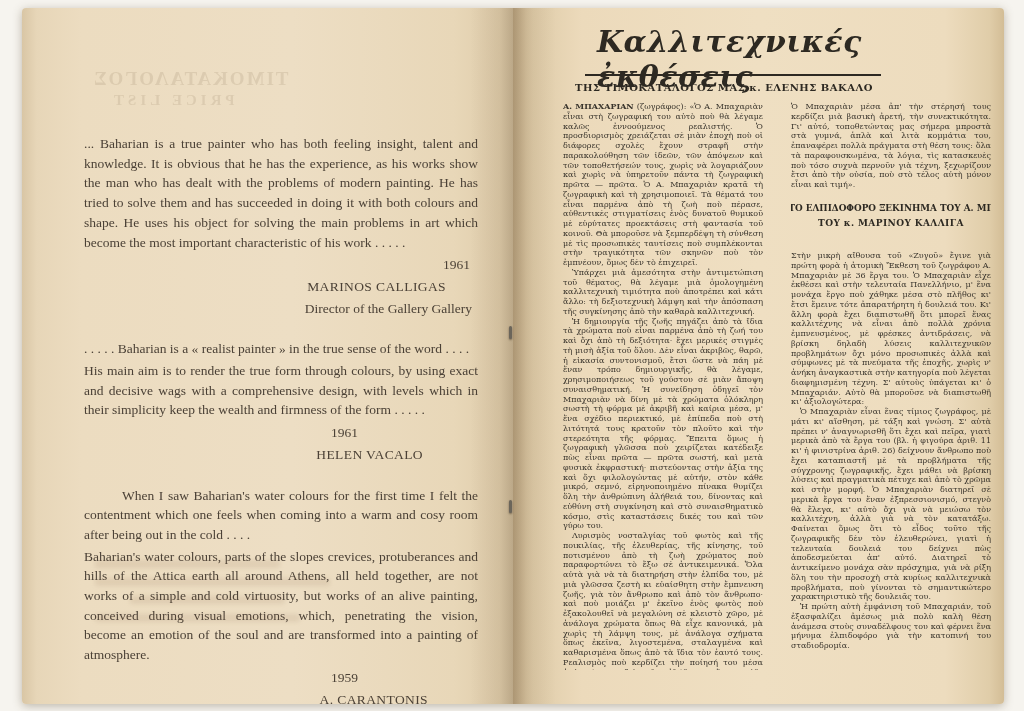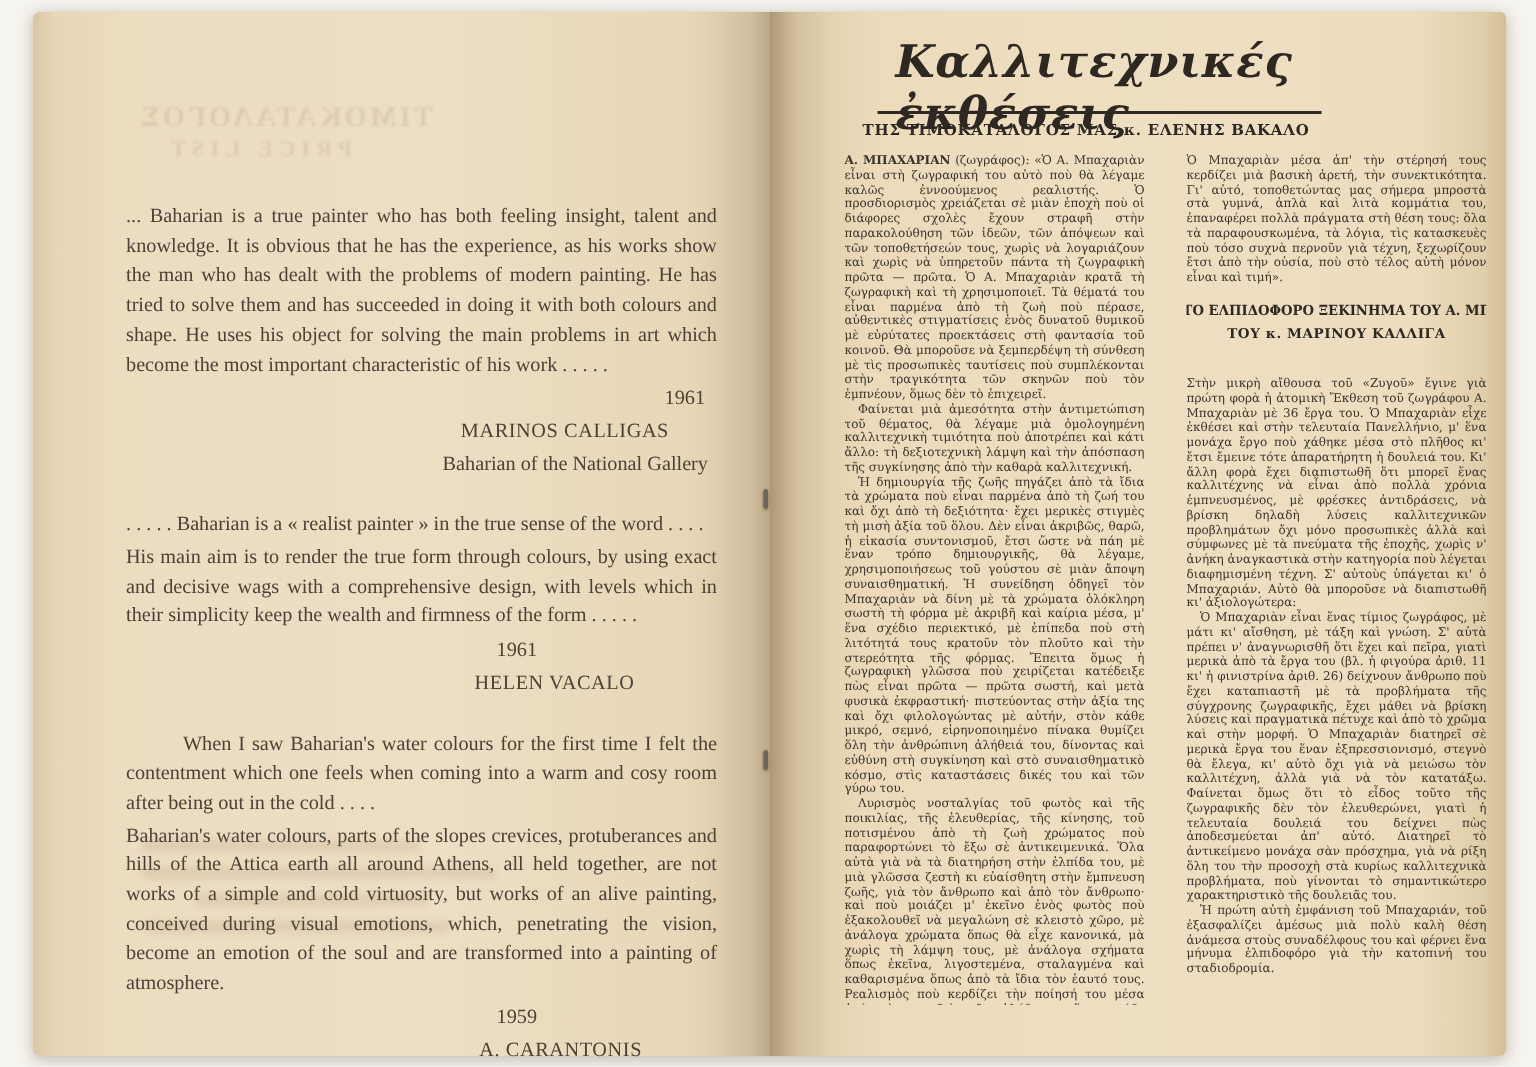--- a/index.html
+++ b/index.html
@@ -87,21 +87,21 @@
     <div class="page left-page">
       <div class="ghost g1">ΤΙΜΟΚΑΤΑΛΟΓΟΣ</div>
       <div class="ghost g2">PRICE LIST</div>
 
       <div class="english">
 
         <div class="sec">
           <p>... Baharian is a true painter who has both feeling insight, talent and knowledge. It is obvious that he has the experience, as his works show the man who has dealt with the problems of modern painting. He has tried to solve them and has succeeded in doing it with both colours and shape. He uses his object for solving the main problems in art which become the most important characteristic of his work . . . . .</p>
           <div class="year" style="padding-right:8px">1961</div>
           <div class="credit" style="padding-right:32px">MARINOS CALLIGAS</div>
-          <div class="role" style="padding-right:6px">Baharian of the National Gallery</div>
+          <div class="role" style="padding-right:6px">Director of the Gallery Gallery</div>
         </div>
 
         <div class="sec">
           <p>. . . . . Baharian is a « realist painter » in the true sense of the word . . . .</p>
           <p>His main aim is to render the true form through colours, by using exact and decisive wags with a comprehensive design, with levels which in their simplicity keep the wealth and firmness of the form . . . . .</p>
           <div class="year" style="padding-right:120px">1961</div>
           <div class="credit" style="padding-right:55px">HELEN VACALO</div>
         </div>
 
         <div class="sec">
@@ -123,21 +123,21 @@
       <div class="rp-title">Καλλιτεχνικές ἐκθέσεις</div>
       <div class="rp-rule"></div>
       <div class="rp-sub">ΤΗΣ ΤΙΜΟΚΑΤΑΛΟΓΟΣ ΜΑΣ κ. ΕΛΕΝΗΣ ΒΑΚΑΛΟ</div>
 
       <div class="cols">
 
         <div class="col">
           <p class="first">
             <span class="lead-bold">Α. ΜΠΑΧΑΡΙΑΝ</span><span> (ζωγράφος): «Ὁ Α. Μπαχαριὰν εἶναι στὴ ζωγραφική του αὐτὸ ποὺ θὰ λέγαμε καλῶς ἐννοούμενος ρεαλιστής. Ὁ προσδιορισμὸς χρειάζεται σὲ μιὰν ἐποχὴ ποὺ οἱ διάφορες σχολὲς ἔχουν στραφῆ στὴν παρακολούθηση τῶν ἰδεῶν, τῶν ἀπόψεων καὶ τῶν τοποθετήσεών τους, χωρὶς νὰ λογαριάζουν καὶ χωρὶς νὰ ὑπηρετοῦν πάντα τὴ ζωγραφικὴ πρῶτα — πρῶτα. Ὁ Α. Μπαχαριὰν κρατᾶ τὴ ζωγραφικὴ καὶ τὴ χρησιμοποιεῖ. Τὰ θέματά του εἶναι παρμένα ἀπὸ τὴ ζωὴ ποὺ πέρασε, αὐθεντικὲς στιγματίσεις ἑνὸς δυνατοῦ θυμικοῦ μὲ εὐρύτατες προεκτάσεις στὴ φαντασία τοῦ κοινοῦ. Θὰ μποροῦσε νὰ ξεμπερδέψη τὴ σύνθεση μὲ τὶς προσωπικὲς ταυτίσεις ποὺ συμπλέκονται στὴν τραγικότητα τῶν σκηνῶν ποὺ τὸν ἐμπνέουν, ὅμως δὲν τὸ ἐπιχειρεῖ.</span>
           </p>
-          <p>Φαίνεται μιὰ ἀμεσότητα στὴν ἀντιμετώπιση τοῦ θέματος, θὰ λέγαμε μιὰ ὁμολογημένη καλλιτεχνικὴ τιμιότητα ποὺ ἀποτρέπει καὶ κάτι ἄλλο: τὴ δεξιοτεχνικὴ λάμψη καὶ τὴν ἀπόσπαση τῆς συγκίνησης ἀπὸ τὴν καθαρὰ καλλιτεχνική.</p>
+          <p>Ὑπάρχει μιὰ ἀμεσότητα στὴν ἀντιμετώπιση τοῦ θέματος, θὰ λέγαμε μιὰ ὁμολογημένη καλλιτεχνικὴ τιμιότητα ποὺ ἀποτρέπει καὶ κάτι ἄλλο: τὴ δεξιοτεχνικὴ λάμψη καὶ τὴν ἀπόσπαση τῆς συγκίνησης ἀπὸ τὴν καθαρὰ καλλιτεχνική.</p>
           <p>Ἡ δημιουργία τῆς ζωῆς πηγάζει ἀπὸ τὰ ἴδια τὰ χρώματα ποὺ εἶναι παρμένα ἀπὸ τὴ ζωή του καὶ ὄχι ἀπὸ τὴ δεξιότητα· ἔχει μερικὲς στιγμὲς τὴ μισὴ ἀξία τοῦ ὅλου. Δὲν εἶναι ἀκριβῶς, θαρῶ, ἡ εἰκασία συντονισμοῦ, ἔτσι ὥστε νὰ πάη μὲ ἕναν τρόπο δημιουργικῆς, θὰ λέγαμε, χρησιμοποιήσεως τοῦ γούστου σὲ μιὰν ἄποψη συναισθηματική. Ἡ συνείδηση ὁδηγεῖ τὸν Μπαχαριὰν νὰ δίνη μὲ τὰ χρώματα ὁλόκληρη σωστὴ τὴ φόρμα μὲ ἀκριβῆ καὶ καίρια μέσα, μ' ἕνα σχέδιο περιεκτικό, μὲ ἐπίπεδα ποὺ στὴ λιτότητά τους κρατοῦν τὸν πλοῦτο καὶ τὴν στερεότητα τῆς φόρμας. Ἔπειτα ὅμως ἡ ζωγραφικὴ γλῶσσα ποὺ χειρίζεται κατέδειξε πὼς εἶναι πρῶτα — πρῶτα σωστή, καὶ μετὰ φυσικὰ ἐκφραστική· πιστεύοντας στὴν ἀξία της καὶ ὄχι φιλολογώντας μὲ αὐτήν, στὸν κάθε μικρό, σεμνό, εἰρηνοποιημένο πίνακα θυμίζει ὅλη τὴν ἀνθρώπινη ἀλήθειά του, δίνοντας καὶ εὐθύνη στὴ συγκίνηση καὶ στὸ συναισθηματικὸ κόσμο, στὶς καταστάσεις δικές του καὶ τῶν γύρω του.</p>
           <p>Λυρισμὸς νοσταλγίας τοῦ φωτὸς καὶ τῆς ποικιλίας, τῆς ἐλευθερίας, τῆς κίνησης, τοῦ ποτισμένου ἀπὸ τὴ ζωὴ χρώματος ποὺ παραφορτώνει τὸ ἔξω σὲ ἀντικειμενικά. Ὅλα αὐτὰ γιὰ νὰ τὰ διατηρήση στὴν ἐλπίδα του, μὲ μιὰ γλῶσσα ζεστὴ κι εὐαίσθητη στὴν ἔμπνευση ζωῆς, γιὰ τὸν ἄνθρωπο καὶ ἀπὸ τὸν ἄνθρωπο· καὶ ποὺ μοιάζει μ' ἐκεῖνο ἑνὸς φωτὸς ποὺ ἐξακολουθεῖ νὰ μεγαλώνη σὲ κλειστὸ χῶρο, μὲ ἀνάλογα χρώματα ὅπως θὰ εἶχε κανονικά, μὰ χωρὶς τὴ λάμψη τους, μὲ ἀνάλογα σχήματα ὅπως ἐκεῖνα, λιγοστεμένα, σταλαγμένα καὶ καθαρισμένα ὅπως ἀπὸ τὰ ἴδια τὸν ἑαυτό τους. Ρεαλισμὸς ποὺ κερδίζει τὴν ποίησή του μέσα ἀπὸ τὴν καρδιὰ τῆς ἀλήθειας, ὅπου κάθε φιλολογία καὶ κάθε κήρυγμα σὲ κάθε περίπτωση φαίνεται ἄχρηστο, καὶ ἔξω ἀπὸ τὴν ἀλήθεια ποὺ ὅλα τὰ ὑποδηλώνει.</p>
         </div>
 
         <div class="col">
           <p class="first">Ὁ Μπαχαριὰν μέσα ἀπ' τὴν στέρησή τους κερδίζει μιὰ βασικὴ ἀρετή, τὴν συνεκτικότητα. Γι' αὐτό, τοποθετώντας μας σήμερα μπροστὰ στὰ γυμνά, ἁπλὰ καὶ λιτὰ κομμάτια του, ἐπαναφέρει πολλὰ πράγματα στὴ θέση τους: ὅλα τὰ παραφουσκωμένα, τὰ λόγια, τὶς κατασκευὲς ποὺ τόσο συχνὰ περνοῦν γιὰ τέχνη, ξεχωρίζουν ἔτσι ἀπὸ τὴν οὐσία, ποὺ στὸ τέλος αὐτὴ μόνον εἶναι καὶ τιμή».</p>
           <div class="art-head">ΤΟ ΕΛΠΙΔΟΦΟΡΟ ΞΕΚΙΝΗΜΑ ΤΟΥ Α. ΜΠΑΧΑΡΙΑΝ</div>
           <div class="art-by">ΤΟΥ κ. ΜΑΡΙΝΟΥ ΚΑΛΛΙΓΑ</div>
           <p class="first">Στὴν μικρὴ αἴθουσα τοῦ «Ζυγοῦ» ἔγινε γιὰ πρώτη φορὰ ἡ ἀτομικὴ Ἔκθεση τοῦ ζωγράφου Α. Μπαχαριὰν μὲ 36 ἔργα του. Ὁ Μπαχαριὰν εἶχε ἐκθέσει καὶ στὴν τελευταία Πανελλήνιο, μ' ἕνα μονάχα ἔργο ποὺ χάθηκε μέσα στὸ πλῆθος κι' ἔτσι ἔμεινε τότε ἀπαρατήρητη ἡ δουλειά του. Κι' ἄλλη φορὰ ἔχει διαπιστωθῆ ὅτι μπορεῖ ἕνας καλλιτέχνης νὰ εἶναι ἀπὸ πολλὰ χρόνια ἐμπνευσμένος, μὲ φρέσκες ἀντιδράσεις, νὰ βρίσκη δηλαδὴ λύσεις καλλιτεχνικῶν προβλημάτων ὄχι μόνο προσωπικὲς ἀλλὰ καὶ σύμφωνες μὲ τὰ πνεύματα τῆς ἐποχῆς, χωρὶς ν' ἀνήκη ἀναγκαστικὰ στὴν κατηγορία ποὺ λέγεται διαφημισμένη τέχνη. Σ' αὐτοὺς ὑπάγεται κι' ὁ Μπαχαριάν. Αὐτὸ θὰ μποροῦσε νὰ διαπιστωθῆ κι' ἀξιολογώτερα:</p>
           <p>Ὁ Μπαχαριὰν εἶναι ἕνας τίμιος ζωγράφος, μὲ μάτι κι' αἴσθηση, μὲ τάξη καὶ γνώση. Σ' αὐτὰ πρέπει ν' ἀναγνωρισθῆ ὅτι ἔχει καὶ πεῖρα, γιατὶ μερικὰ ἀπὸ τὰ ἔργα του (βλ. ἡ φιγούρα ἀριθ. 11 κι' ἡ φινιστρίνα ἀριθ. 26) δείχνουν ἄνθρωπο ποὺ ἔχει καταπιαστῆ μὲ τὰ προβλήματα τῆς σύγχρονης ζωγραφικῆς, ἔχει μάθει νὰ βρίσκη λύσεις καὶ πραγματικὰ πέτυχε καὶ ἀπὸ τὸ χρῶμα καὶ στὴν μορφή. Ὁ Μπαχαριὰν διατηρεῖ σὲ μερικὰ ἔργα του ἕναν ἐξπρεσσιονισμό, στεγνὸ θὰ ἔλεγα, κι' αὐτὸ ὄχι γιὰ νὰ μειώσω τὸν καλλιτέχνη, ἀλλὰ γιὰ νὰ τὸν κατατάξω. Φαίνεται ὅμως ὅτι τὸ εἶδος τοῦτο τῆς ζωγραφικῆς δὲν τὸν ἐλευθερώνει, γιατὶ ἡ τελευταία δουλειά του δείχνει πὼς ἀποδεσμεύεται ἀπ' αὐτό. Διατηρεῖ τὸ ἀντικείμενο μονάχα σὰν πρόσχημα, γιὰ νὰ ρίξη ὅλη του τὴν προσοχὴ στὰ κυρίως καλλιτεχνικὰ προβλήματα, ποὺ γίνονται τὸ σημαντικώτερο χαρακτηριστικὸ τῆς δουλειᾶς του.</p>

